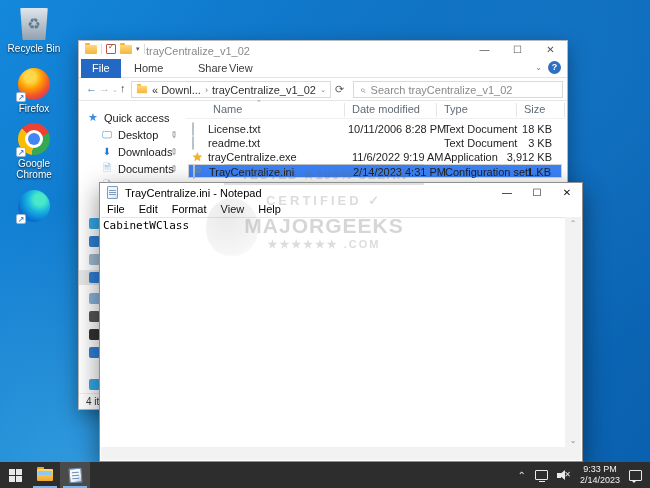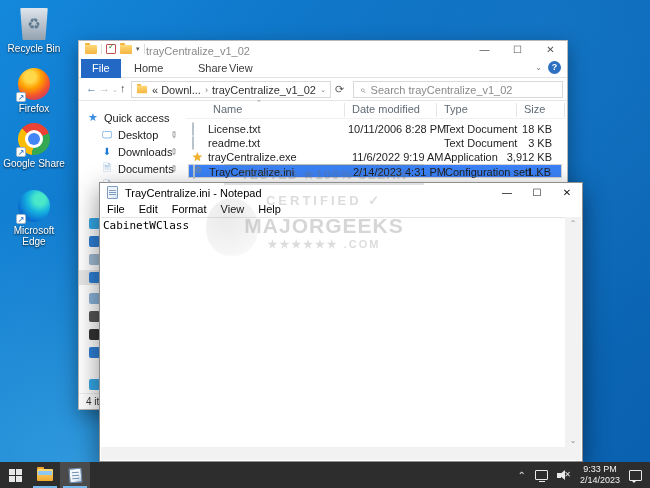--- a/index.html
+++ b/index.html
@@ -147,27 +147,26 @@
   <div class="desk-icon" style="left:2px; top:68px;">
     <div class="glyph circle-ic firefox-ic">
         <span class="shortcut-badge">↗</span>
       </div>
     <div class="lbl">Firefox</div>
   </div>
   <div class="desk-icon" style="left:2px; top:123px;">
     <div class="glyph circle-ic chrome-ic">
         <span class="shortcut-badge" style="z-index:2">↗</span>
       </div>
-    <div class="lbl">Google Share</div>
+    <div class="lbl">Google Chrome</div>
   </div>
   <div class="desk-icon" style="left:2px; top:190px;">
     <div class="glyph circle-ic edge-ic">
         <span class="shortcut-badge">↗</span>
       </div>
-    <div class="lbl">Microsoft Edge</div>
   </div>
 
   <div id="explorer" class="win" style="z-index:10">
     <div id="exp-titlebar">
       <div class="qat">
         <div class="mini-folder"></div>
         <div class="qat-sep"></div>
         <div class="props-ic"></div>
         <div class="mini-folder"></div>
         <div class="qat-arrow">▾</div>

